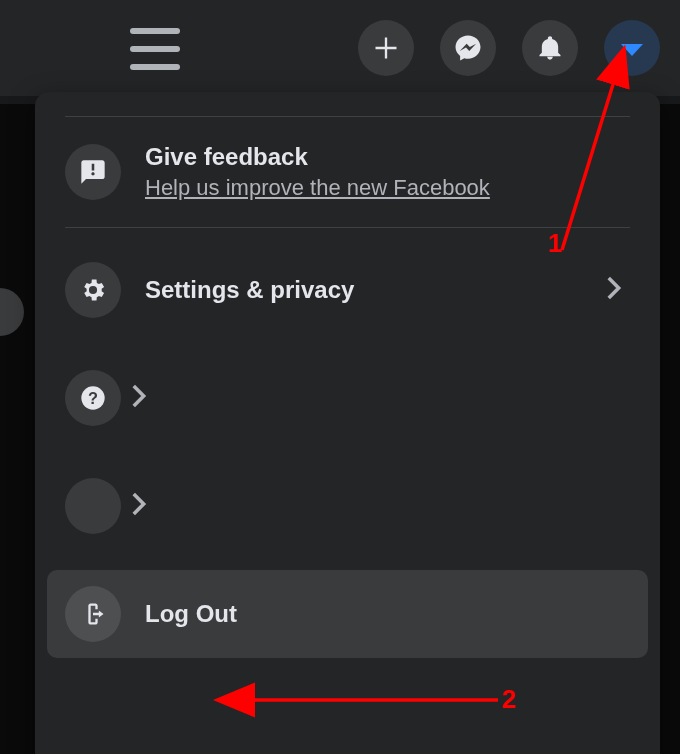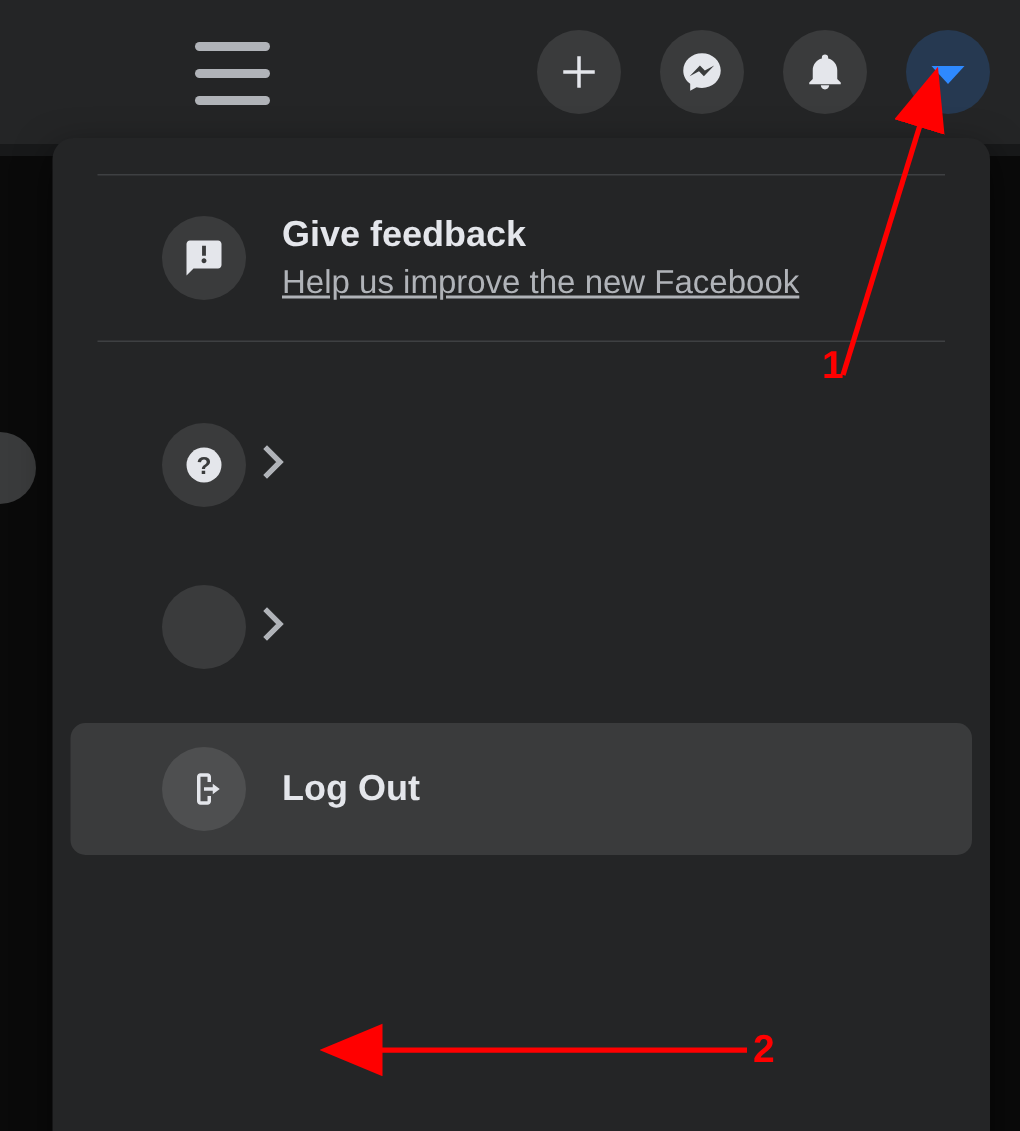--- a/index.html
+++ b/index.html
@@ -112,21 +112,20 @@
     height: 1px;
     background: #3e4042;
     margin: 0 30px;
   }
   .menu-row {
     display: flex;
     align-items: center;
     padding: 16px 30px;
     cursor: pointer;
     position: relative;
-    margin-left: 43px;
   }
   .menu-row .micon {
     width: 56px; height: 56px;
     border-radius: 50%;
     background: #3a3b3c;
     display: flex;
     align-items: center;
     justify-content: center;
     flex: 0 0 auto;
   }
@@ -240,20 +239,35 @@
       <div class="mtext">
         <div class="menu-title">Give feedback</div>
         <div class="menu-sub">Help us improve the new Facebook</div>
       </div>
     </div>
   </div>
 
   <div class="divider"></div>
 
   <div class="section" style="padding-top:18px;">
+    <div class="menu-row">
+      <div class="micon">
+        <svg width="28" height="28" viewBox="0 0 24 24" fill="#e4e6eb">
+            <path d="M19.4 13l.1-1-.1-1 2.1-1.6-2-3.5-2.5 1a7.5 7.5 0 00-1.7-1L15 3h-4l-.3 2.9c-.6.3-1.2.6-1.7 1l-2.5-1-2 3.5L6.6 11l-.1 1 .1 1-2.1 1.6 2 3.5 2.5-1c.5.4 1.1.7 1.7 1L11 21h4l.3-2.9c.6-.3 1.2-.6 1.7-1l2.5 1 2-3.5L19.4 13zM12 15.5A3.5 3.5 0 1112 8.5a3.5 3.5 0 010 7z"></path>
+          </svg>
+      </div>
+      <div class="mtext">
+        <div class="menu-title">Settings &amp; privacy</div>
+      </div>
+      <div class="chevron">
+        <svg width="34" height="34" viewBox="0 0 24 24" fill="none" stroke="#b0b3b8" stroke-width="2.5">
+            <polyline points="9 5 16 12 9 19"></polyline>
+          </svg>
+      </div>
+    </div>
 
     <div class="menu-row" style="margin-top:20px;">
       <div class="micon">
         <svg width="28" height="28" viewBox="0 0 24 24" fill="#e4e6eb">
             <circle cx="12" cy="12" r="10"></circle>
             <text x="12" y="17" text-anchor="middle" font-size="14" font-weight="900" fill="#3a3b3c">?</text>
           </svg>
       </div>
       <div class="chevron">
         <svg width="34" height="34" viewBox="0 0 24 24" fill="none" stroke="#b0b3b8" stroke-width="2.5">

